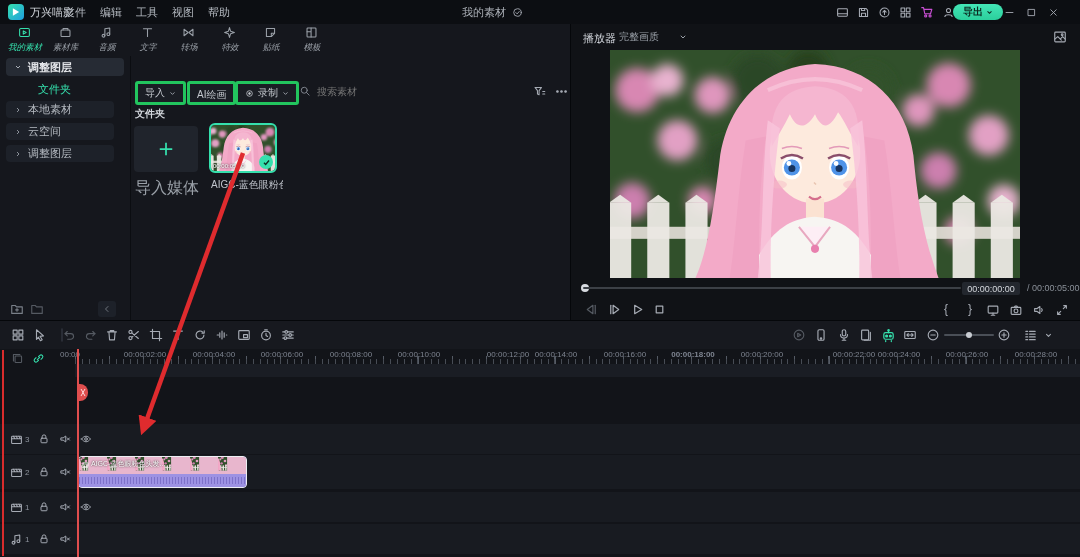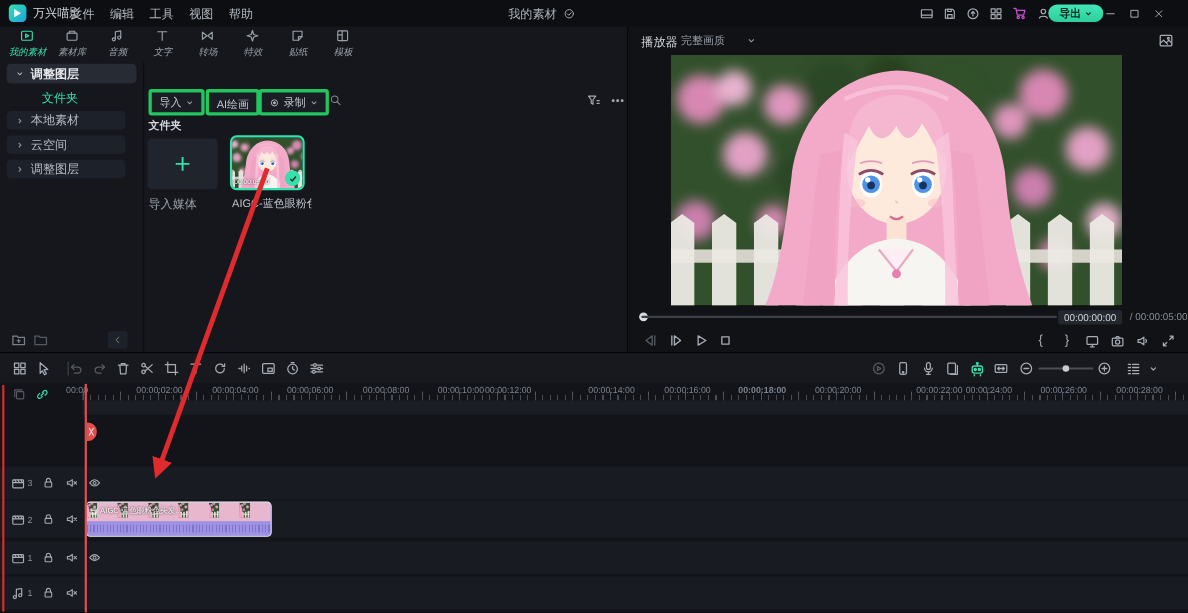--- a/index.html
+++ b/index.html
@@ -24,21 +24,21 @@
   .tabbar{position:absolute;left:4px;top:0;height:32px;display:flex;font-style:italic;}
   .tab{width:41px;display:flex;flex-direction:column;align-items:center;justify-content:center;gap:2px;color:#9aa0a8;cursor:pointer;}
   .tab .tlabel{font-size:9px;transform:scale(.95);white-space:nowrap;}
   .tab.active{color:#35e0ad;}
   .sidebar-row{position:absolute;display:flex;align-items:center;font-size:11px;color:#b6bbc2;}
   .pill{background:#1d2129;border-radius:4px;padding:0 8px;height:17px;}
   .content{position:absolute;left:130px;top:32px;right:0;bottom:0;border-left:1px solid #0b0d11;}
   .mbtn{display:inline-flex;align-items:center;gap:4px;height:18px;padding:0 7px;border:3px solid #22c55e;border-radius:3px;font-size:10px;color:#c4c8ce;background:#1a1d24;}
   .tile{position:absolute;width:64px;height:46px;border-radius:4px;}
   .thumb-border{outline:2px solid #35e0ad;outline-offset:0;}
-  .tiny-label{font-size:11px;color:#9aa0a8;text-align:center;}
+  .tiny-label{font-size:16px;color:#9aa0a8;text-align:center;}
   
   .preview{position:absolute;left:571px;top:24px;width:509px;height:296px;background:#101216;border-bottom:1px solid #05070a;}
   .video{position:absolute;left:39px;top:26px;width:410px;height:228px;background:#000;overflow:hidden;}
   .seek{position:absolute;left:12px;top:263px;width:378px;height:2px;background:#3c4046;border-radius:1px;}
   .timebox{position:absolute;left:391px;top:258px;width:58px;height:13px;background:#23272e;border-radius:2px;font-size:9px;color:#d4d7dc;display:flex;align-items:center;justify-content:center;}
   .totaltime{position:absolute;left:456px;top:258px;font-size:9px;color:#8a9098;line-height:13px;}
   
   .tstrip{position:absolute;left:0;top:321px;width:1080px;height:28px;background:#17191f;border-bottom:1px solid #07090c;}
   .tstrip .ic{position:absolute;top:6px;width:16px;height:16px;}
   
@@ -382,20 +382,21 @@
         <svg width="7" height="7" viewBox="0 0 16 16" style="stroke:#9aa0a8;fill:none;stroke-width:2.2">
             <path d="M3.5 5.5L8 10l4.5-4.5"></path>
           </svg>
       </div>
       <span class="ic abs" style="left:168px;top:29px;color:#7e848d">
           <svg width="12" height="12" viewBox="0 0 16 16">
             <circle cx="7" cy="7" r="4"></circle>
             <path d="M10 10l3.5 3.5"></path>
           </svg>
         </span>
+      <input class="abs" style="left: 184px; top: 25px; width: 150px; height: 18px; background: transparent; border: none; outline: none; color: rgb(200, 204, 210); font-size: 10px;" placeholder="搜索素材">
       <span class="ic abs" style="left:402px;top:29px;">
           <svg width="13" height="13" viewBox="0 0 16 16">
             <path d="M2.5 3h8L7.5 7v5l-2-1V7z"></path>
             <path d="M12 8h2.5M12 11h2.5"></path>
           </svg>
         </span>
       <span class="ic abs" style="left:424px;top:29px;">
           <svg width="13" height="13" viewBox="0 0 16 16">
             <circle cx="3" cy="8" r="1" fill="currentColor"></circle>
             <circle cx="8" cy="8" r="1" fill="currentColor"></circle>
@@ -667,21 +668,21 @@
           <path d="M6.5 9.5l3-3M5 7L3.2 8.8a2.2 2.2 0 003.1 3.1L8 10.2M11 9l1.8-1.8a2.2 2.2 0 00-3.1-3.1L8 5.8"></path>
         </svg>
       </span>
 
     <span class="rl" style="left:60px;">00:00</span>
     <span class="rl c" style="left:145px;">00:00:02:00</span>
     <span class="rl c" style="left:214px;">00:00:04:00</span>
     <span class="rl c" style="left:282px;">00:00:06:00</span>
     <span class="rl c" style="left:351px;">00:00:08:00</span>
     <span class="rl c" style="left:419px;">00:00:10:00</span>
-    <span class="rl c" style="left:462px;">00:00:12:00</span>
+    <span class="rl c" style="left:508px;">00:00:12:00</span>
     <span class="rl c" style="left:556px;">00:00:14:00</span>
     <span class="rl c" style="left:625px;">00:00:16:00</span>
     <span class="rl c" style="left:693px;font-weight:bold;">00:00:18:00</span>
     <span class="rl c" style="left:762px;">00:00:20:00</span>
     <span class="rl c" style="left:854px;">00:00:22:00</span>
     <span class="rl c" style="left:899px;">00:00:24:00</span>
     <span class="rl c" style="left:967px;">00:00:26:00</span>
     <span class="rl c" style="left:1036px;">00:00:28:00</span>
     <div class="ticks2"></div>
     <div class="ticks"></div>

